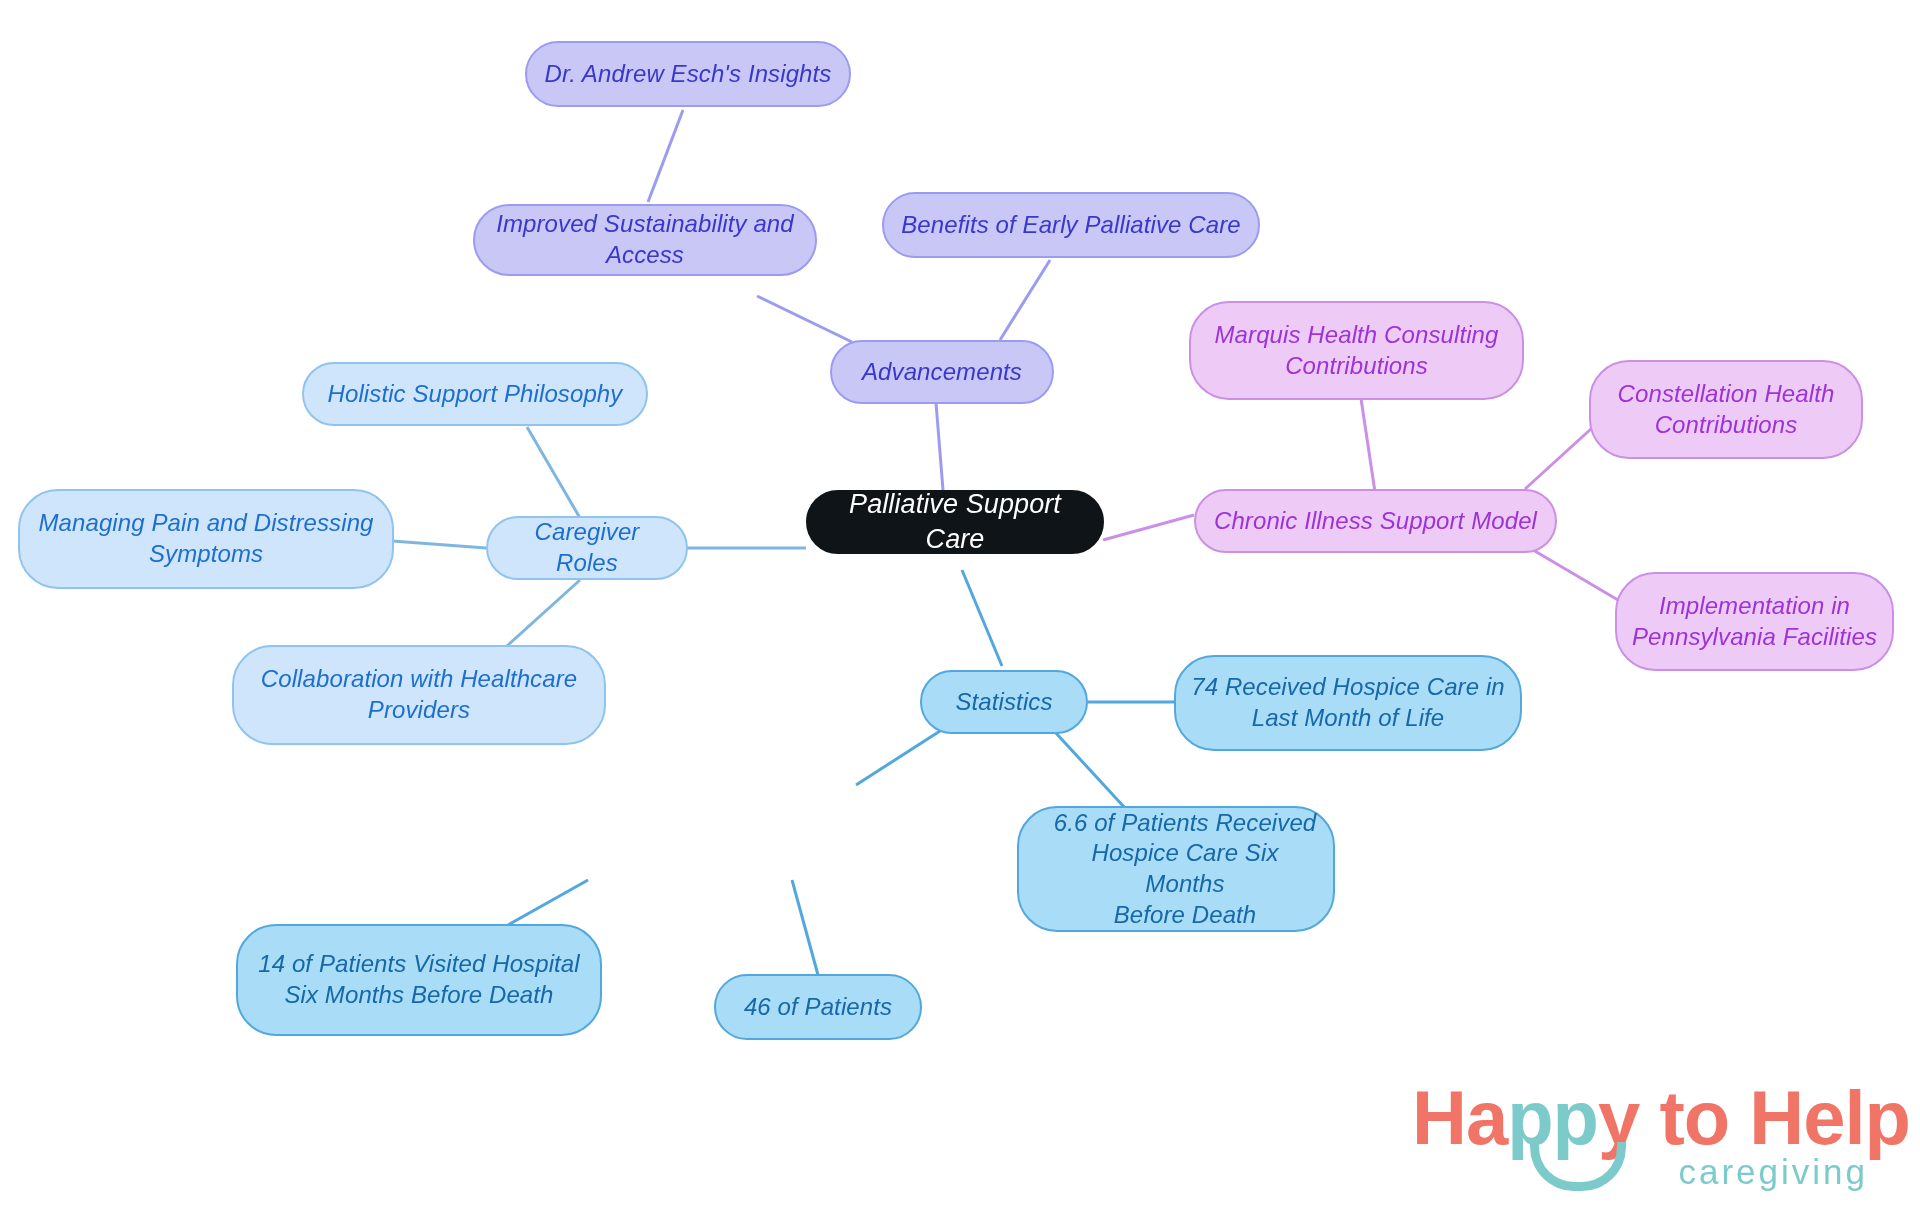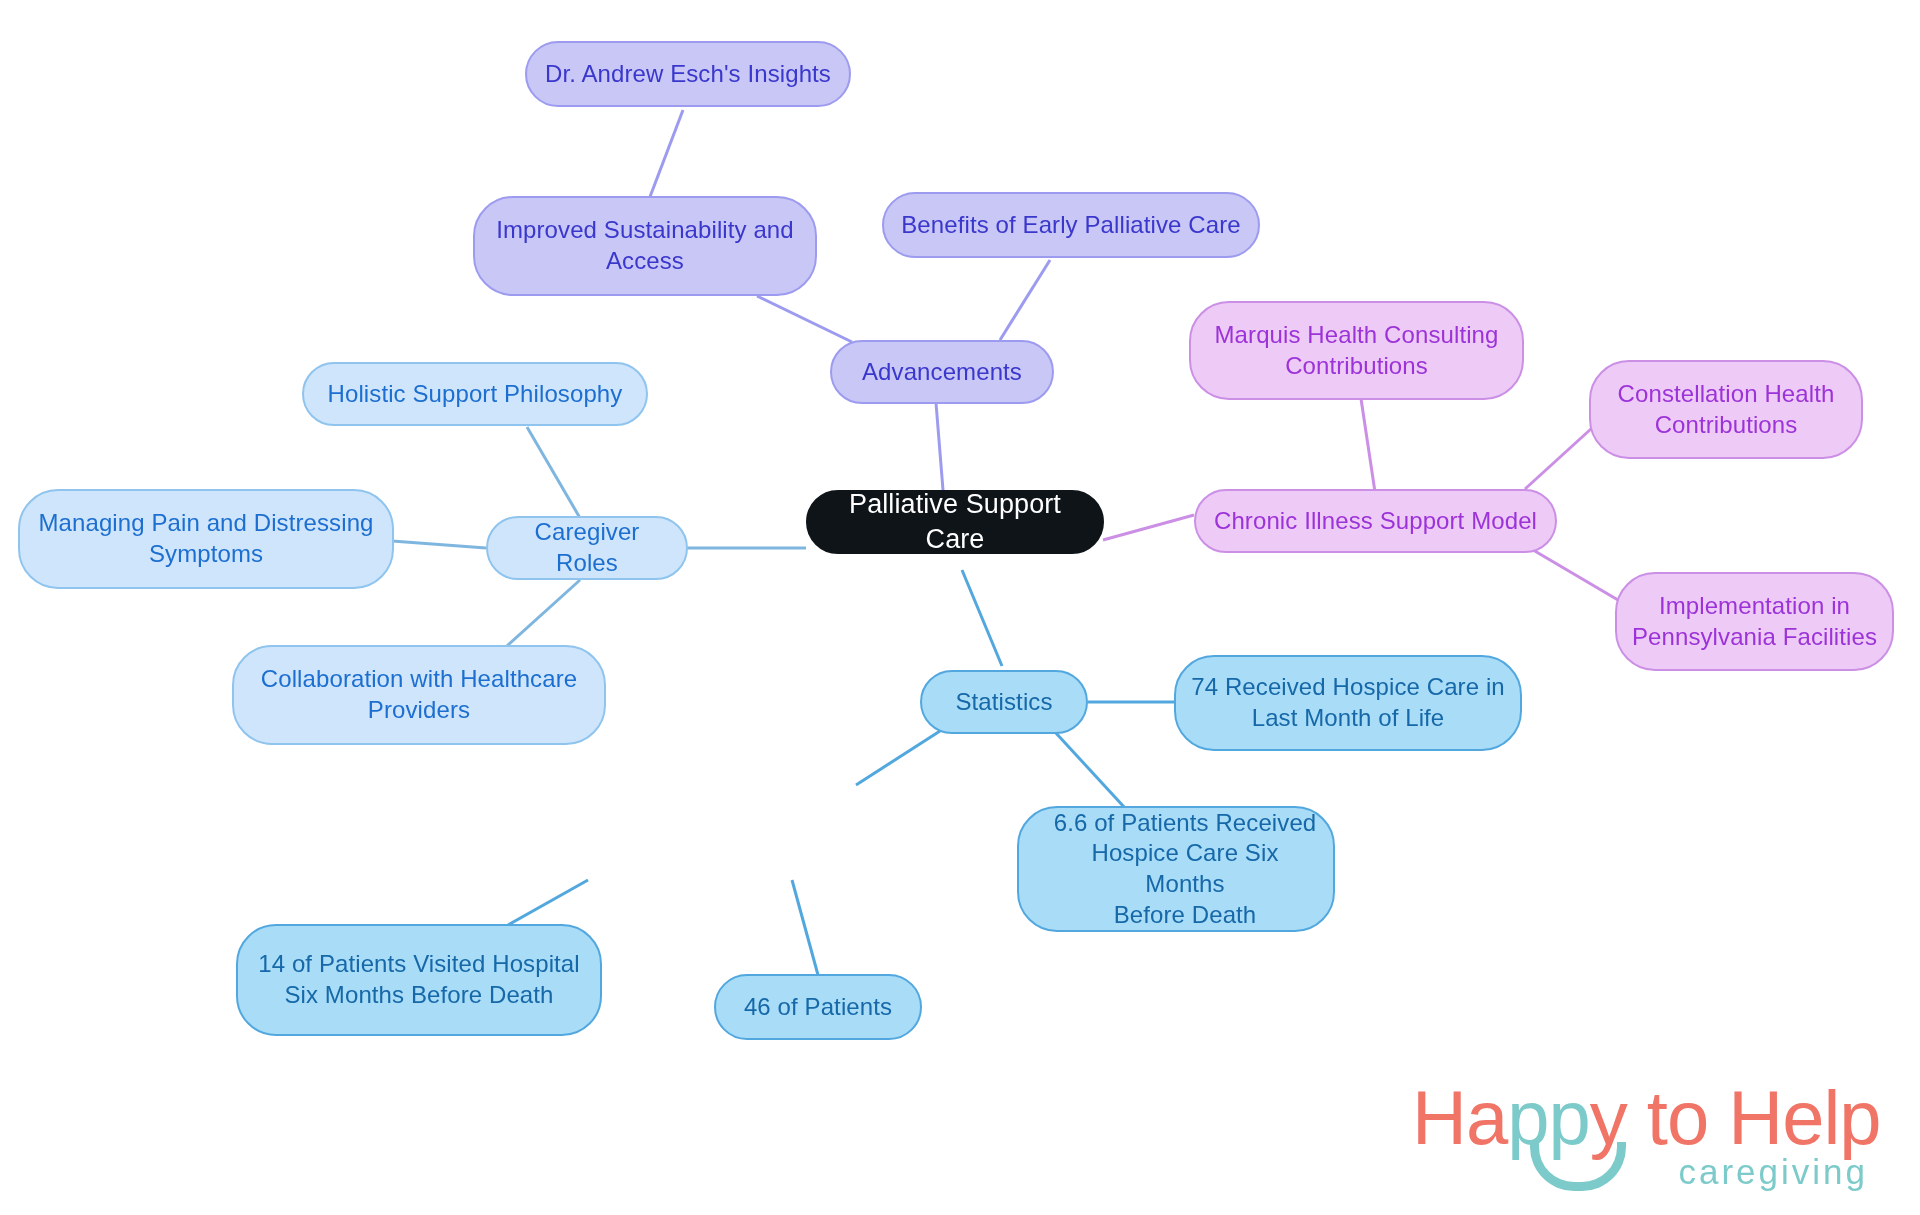--- a/index.html
+++ b/index.html
@@ -32,20 +32,21 @@
     align-items: center;
     justify-content: center;
     text-align: center;
     border-radius: 40px;
     border-width: 2px;
     border-style: solid;
     line-height: 1.28;
     padding: 6px 14px;
     white-space: pre-line;
     letter-spacing: 0.1px;
+    font-style: italic;
   }
 
   
   .n-root {
     background: #0F1419;
     border-color: #0F1419;
     color: #FFFFFF;
     font-size: 27px;
     border-radius: 46px;
   }
@@ -80,21 +81,21 @@
     left: 1412px;
     top: 1080px;
     width: 460px;
     height: 120px;
   }
   #logo-wordmark {
     position: absolute;
     left: 0;
     top: 0;
     font-size: 76px;
-    font-weight: normal;
+    font-weight: bold;
     letter-spacing: -1px;
     line-height: 1;
     white-space: nowrap;
   }
   .lg-coral { color: #F07567; }
   .lg-teal  { color: #7CCBCA; }
   #logo-smile {
     position: absolute;
     left: 118px;
     top: 62px;
@@ -152,21 +153,21 @@
   <div class="node n-blue-light" style="left:302px; top:362px; width:346px; height:64px;">Holistic Support Philosophy</div>
 
   <div class="node n-blue-light" style="left:18px; top:489px; width:376px; height:100px;">Managing Pain and Distressing
 Symptoms</div>
 
   <div class="node n-blue-light" style="left:232px; top:645px; width:374px; height:100px;">Collaboration with Healthcare
 Providers</div>
 
   <div class="node n-purple" style="left:830px; top:340px; width:224px; height:64px;">Advancements</div>
 
-  <div class="node n-purple" style="left:473px; top:196px; width:344px; height:100px;">Improved Sustainability and
+  <div class="node n-purple" style="left:473px; top:204px; width:344px; height:72px;">Improved Sustainability and
 Access</div>
 
   <div class="node n-purple" style="left:525px; top:41px; width:326px; height:66px;">Dr. Andrew Esch's Insights</div>
 
   <div class="node n-purple" style="left:882px; top:192px; width:378px; height:66px;">Benefits of Early Palliative Care</div>
 
   <div class="node n-pink" style="left:1194px; top:489px; width:363px; height:64px;">Chronic Illness Support Model</div>
 
   <div class="node n-pink" style="left:1189px; top:293px; width:335px; height:99px;margin-top:8px;">Marquis Health Consulting
 Contributions</div>

